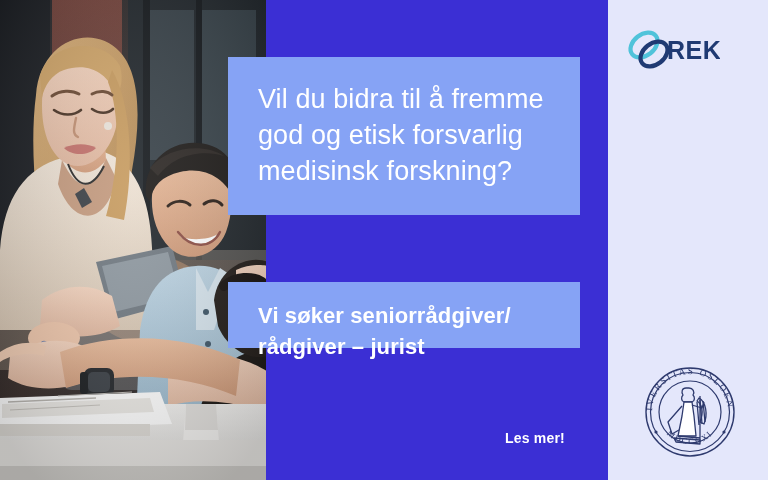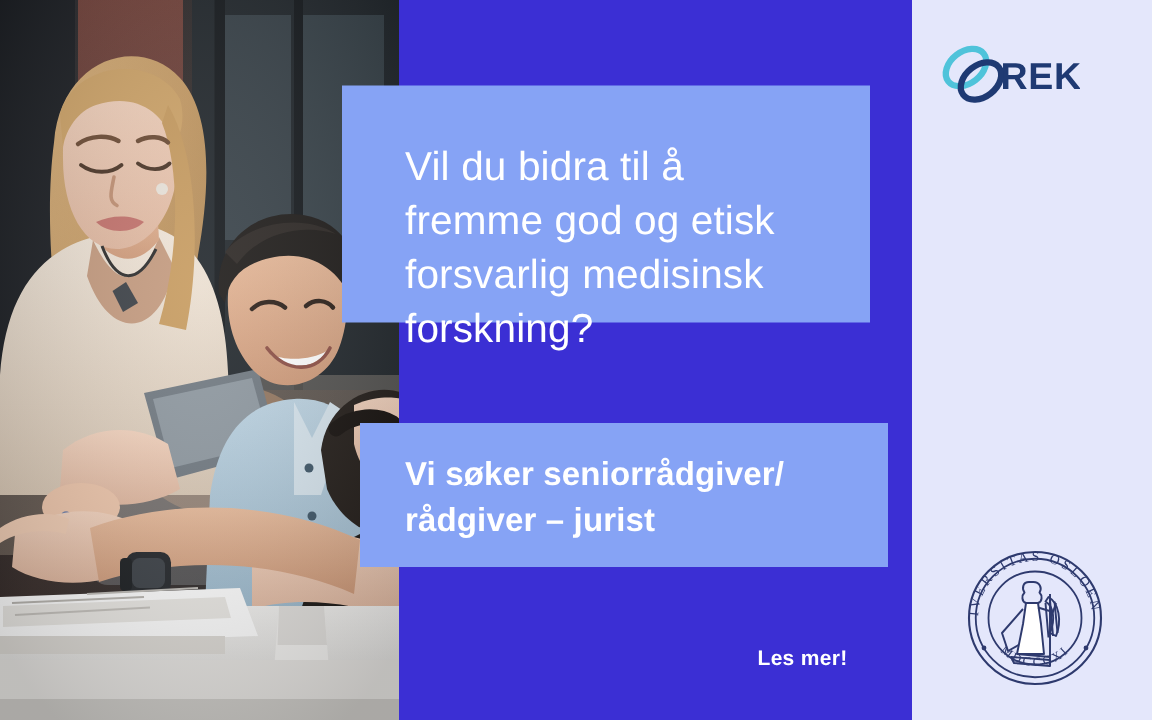--- a/index.html
+++ b/index.html
@@ -16,25 +16,25 @@
   
   .purple-panel{position:absolute;left:266px;top:0;width:342px;height:480px;background:#3B2FD4;}
 
   
   .photo{position:absolute;left:0;top:0;width:268px;height:480px;overflow:hidden;background:#2a2b30;}
   .photo svg{display:block;width:268px;height:480px;}
 
   
   .textbox{position:absolute;background:#86A3F5;box-sizing:border-box;}
   .box-head{left:228px;top:57px;width:352px;height:158px;padding:24px 26px 0 30px;}
-  .box-sub{left:240px;top:282px;width:352px;height:96px;padding:18px 26px 0 30px;}
+  .box-sub{left:228px;top:282px;width:352px;height:66px;padding:18px 26px 0 30px;}
 
   .headline{
     color:#ffffff;font-size:27px;line-height:36px;font-weight:400;
-    letter-spacing:0.1px;margin:12px;
+    letter-spacing:0.1px;margin:0;
   }
   .subline{
     color:#ffffff;font-size:22px;line-height:31px;font-weight:bold;
     letter-spacing:0.1px;margin:0;
   }
 
   
   .cta{
     position:absolute;left:505px;top:430px;
     color:#ffffff;font-size:14px;font-weight:bold;letter-spacing:0.2px;

